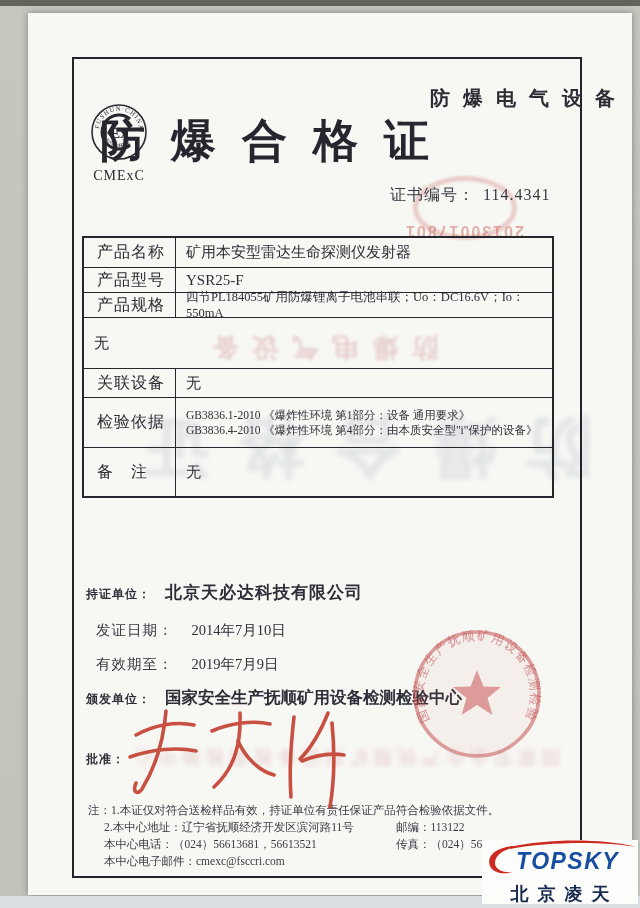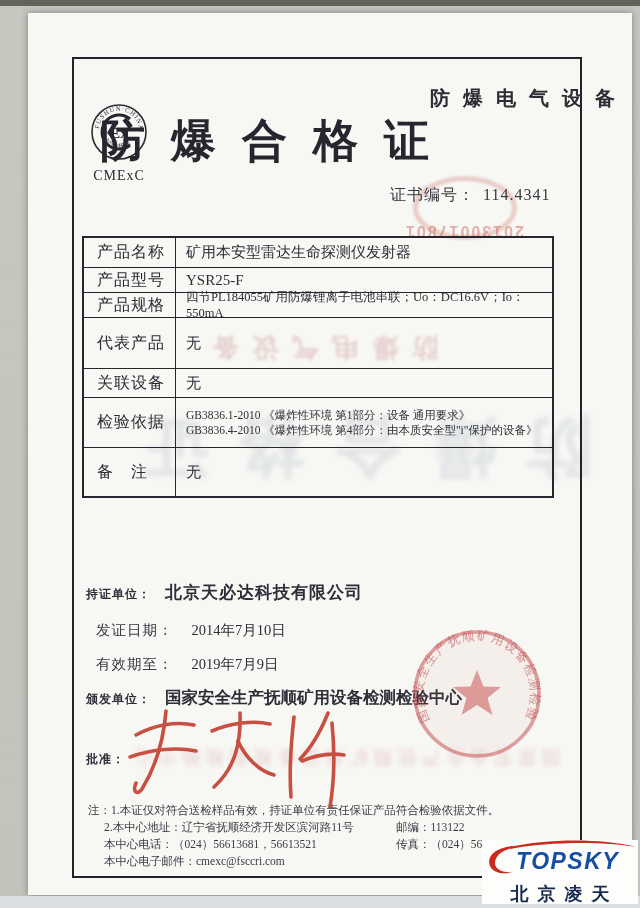--- a/index.html
+++ b/index.html
@@ -121,21 +121,20 @@
       </div>
       <div class="prow h24">
         <div class="cell-label">产品型号</div>
         <div class="cell-value">YSR25-F</div>
       </div>
       <div class="prow h24">
         <div class="cell-label">产品规格</div>
         <div class="cell-value small">四节PL184055矿用防爆锂离子电池串联；Uo：DC16.6V；Io：550mA</div>
       </div>
       <div class="prow h50">
-        <div class="cell-label">代表产品</div>
         <div class="cell-value">无</div>
       </div>
       <div class="prow h28">
         <div class="cell-label">关联设备</div>
         <div class="cell-value">无</div>
       </div>
       <div class="prow h49">
         <div class="cell-label">检验依据</div>
         <div class="cell-value tiny">
           <span>GB3836.1-2010 《爆炸性环境 第1部分：设备 通用要求》</span>

